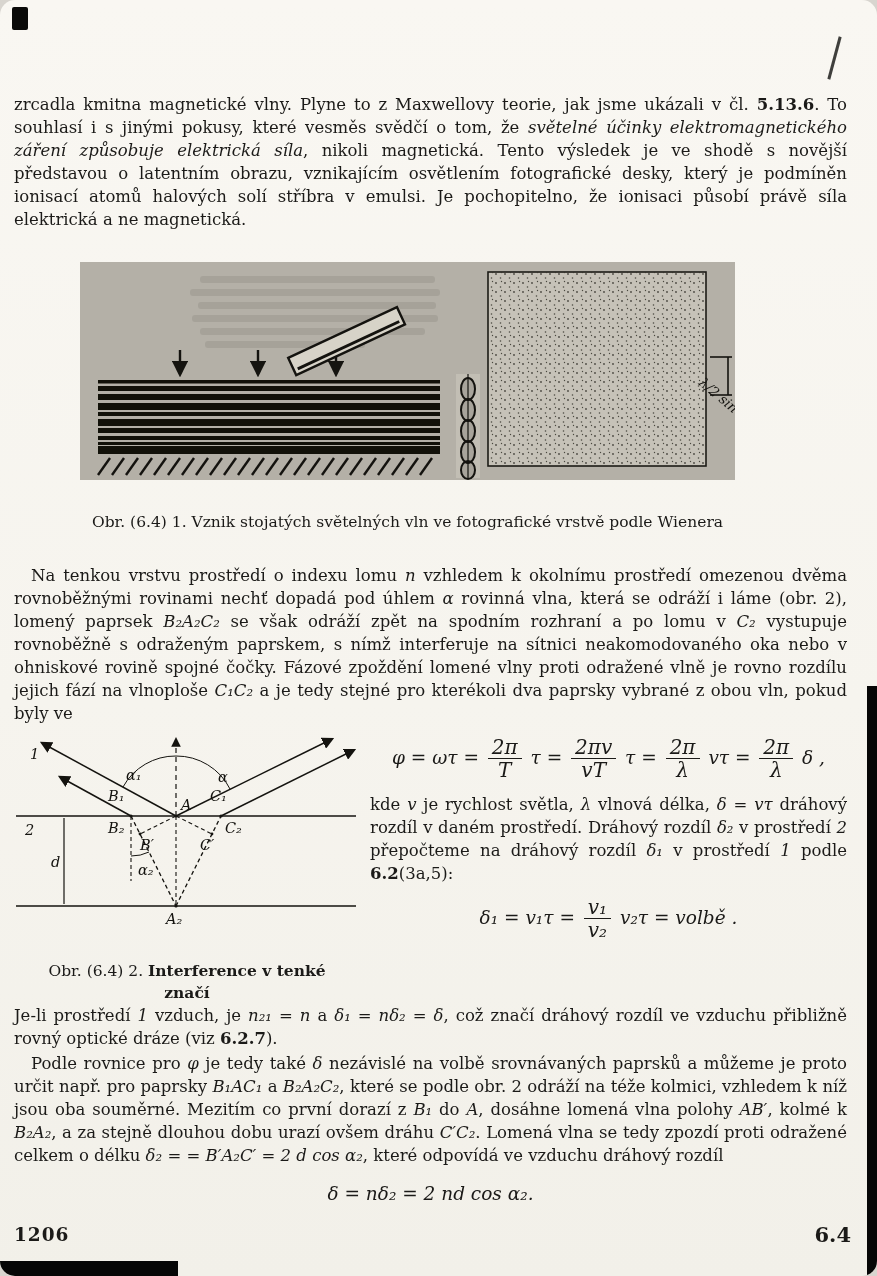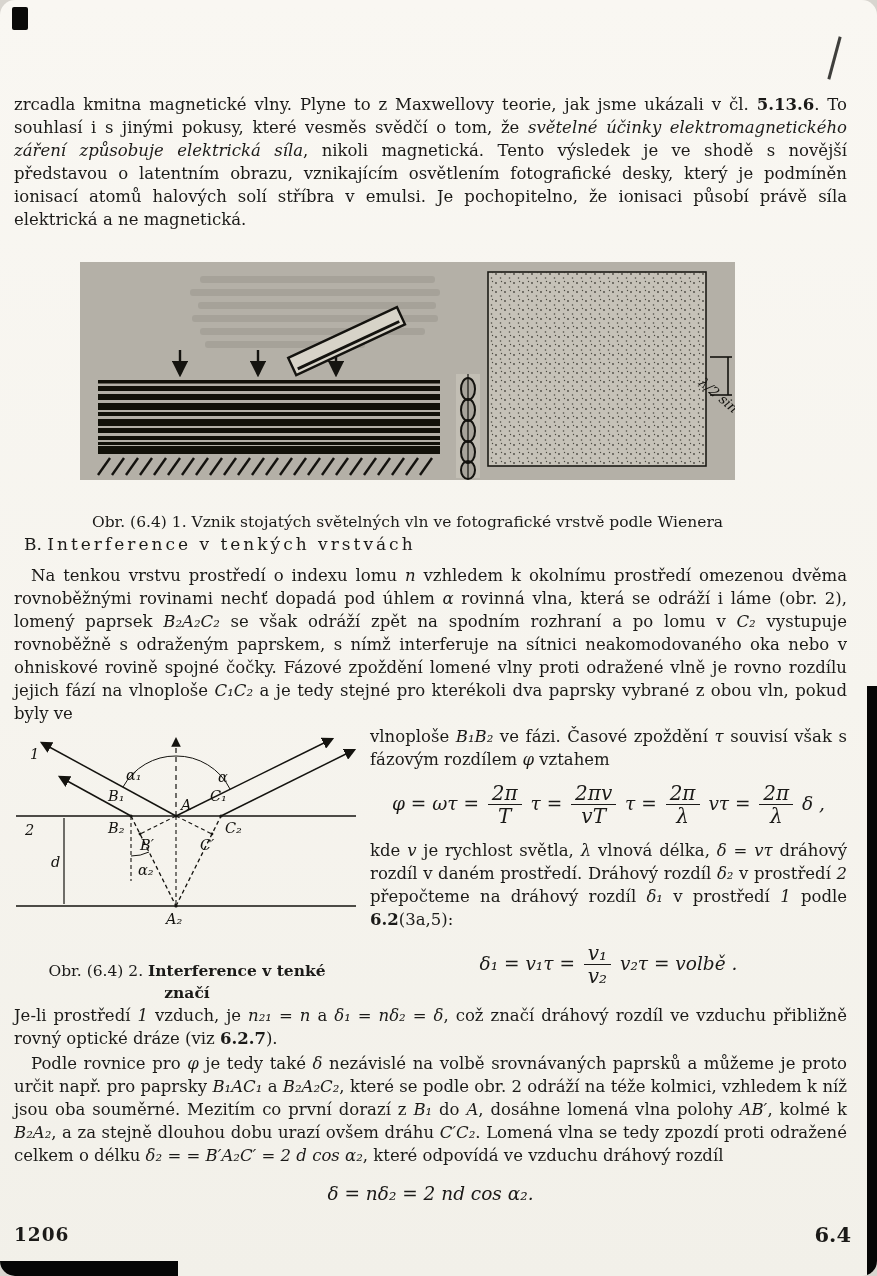--- a/index.html
+++ b/index.html
@@ -148,24 +148,20 @@
       <g stroke="#14130f" stroke-width="1.6">
         <line x1="630" y1="95" x2="652" y2="95"></line>
         <line x1="630" y1="133" x2="652" y2="133"></line>
         <line x1="648" y1="95" x2="648" y2="133"></line>
       </g>
       <text transform="translate(618,122) rotate(40)" font-size="13.5">λ/2 sin α</text>
     </svg>
   </div>
   <p class="abs cap1">Obr. (6.4) 1. Vznik stojatých světelných vln ve fotografické vrstvě podle Wienera</p>
 
-  <h3 class="abs secB" style="margin:0;font-weight:400;">
-    <span>B.</span>
-    <span class="sp">Interference v tenkých vrstvách</span>
-  </h3>
 
   <div class="abs flow">
     <p class="para indent"><span>Na tenkou vrstvu prostředí o indexu lomu </span><span class="it">n</span><span> vzhledem k okolnímu prostředí omezenou dvěma rovnoběžnými rovinami nechť dopadá pod úhlem </span><span class="it">α</span><span> rovinná vlna, která se odráží i láme (obr. 2), lomený paprsek </span><span class="it">B₂A₂C₂</span><span> se však odráží zpět na spodním rozhraní a po lomu v </span><span class="it">C₂</span><span> vystupuje rovnoběžně s odraženým paprskem, s nímž interferuje na sítnici neakomodovaného oka nebo v ohniskové rovině spojné čočky. Fázové zpoždění lomené vlny proti odražené vlně je rovno rozdílu jejich fází na vlnoploše </span><span class="it">C₁C₂</span><span> a je tedy stejné pro kterékoli dva paprsky vybrané z obou vln, pokud byly ve</span></p>
 
     <div class="fig2block">
       <svg width="346" height="215" viewBox="0 0 346 215">
         <defs>
           <marker id="ah2" viewBox="0 0 10 10" refX="8" refY="5" markerWidth="8" markerHeight="8" orient="auto-start-reverse">
             <path d="M0,0 L10,5 L0,10 z" fill="#14130f"></path>
           </marker>
@@ -219,21 +215,20 @@
           <text x="152" y="193">A₂</text>
           <text x="37" y="136">d</text>
           <text x="112" y="49">α₁</text>
           <text x="204" y="51">α</text>
           <text x="124" y="144">α₂</text>
         </g>
       </svg>
       <p class="cap2"><span>Obr. (6.4) 2.  </span><span class="bf">Interference v tenké značí</span></p>
     </div>
 
-    <p class="para"><span>vlnoploše </span><span class="it">B₁B₂</span><span> ve fázi. Časové zpoždění </span><span class="it">τ</span><span> souvisí však s fázovým rozdílem </span><span class="it">φ</span><span> vztahem</span></p>
 
     <div class="formula"><span>φ = ωτ = </span><span class="frac">
           <span class="num">2π</span>
           <span class="den">T</span>
         </span><span> τ = </span><span class="frac">
           <span class="num">2πv</span>
           <span class="den">vT</span>
         </span><span> τ = </span><span class="frac">
           <span class="num">2π</span>
           <span class="den">λ</span>

